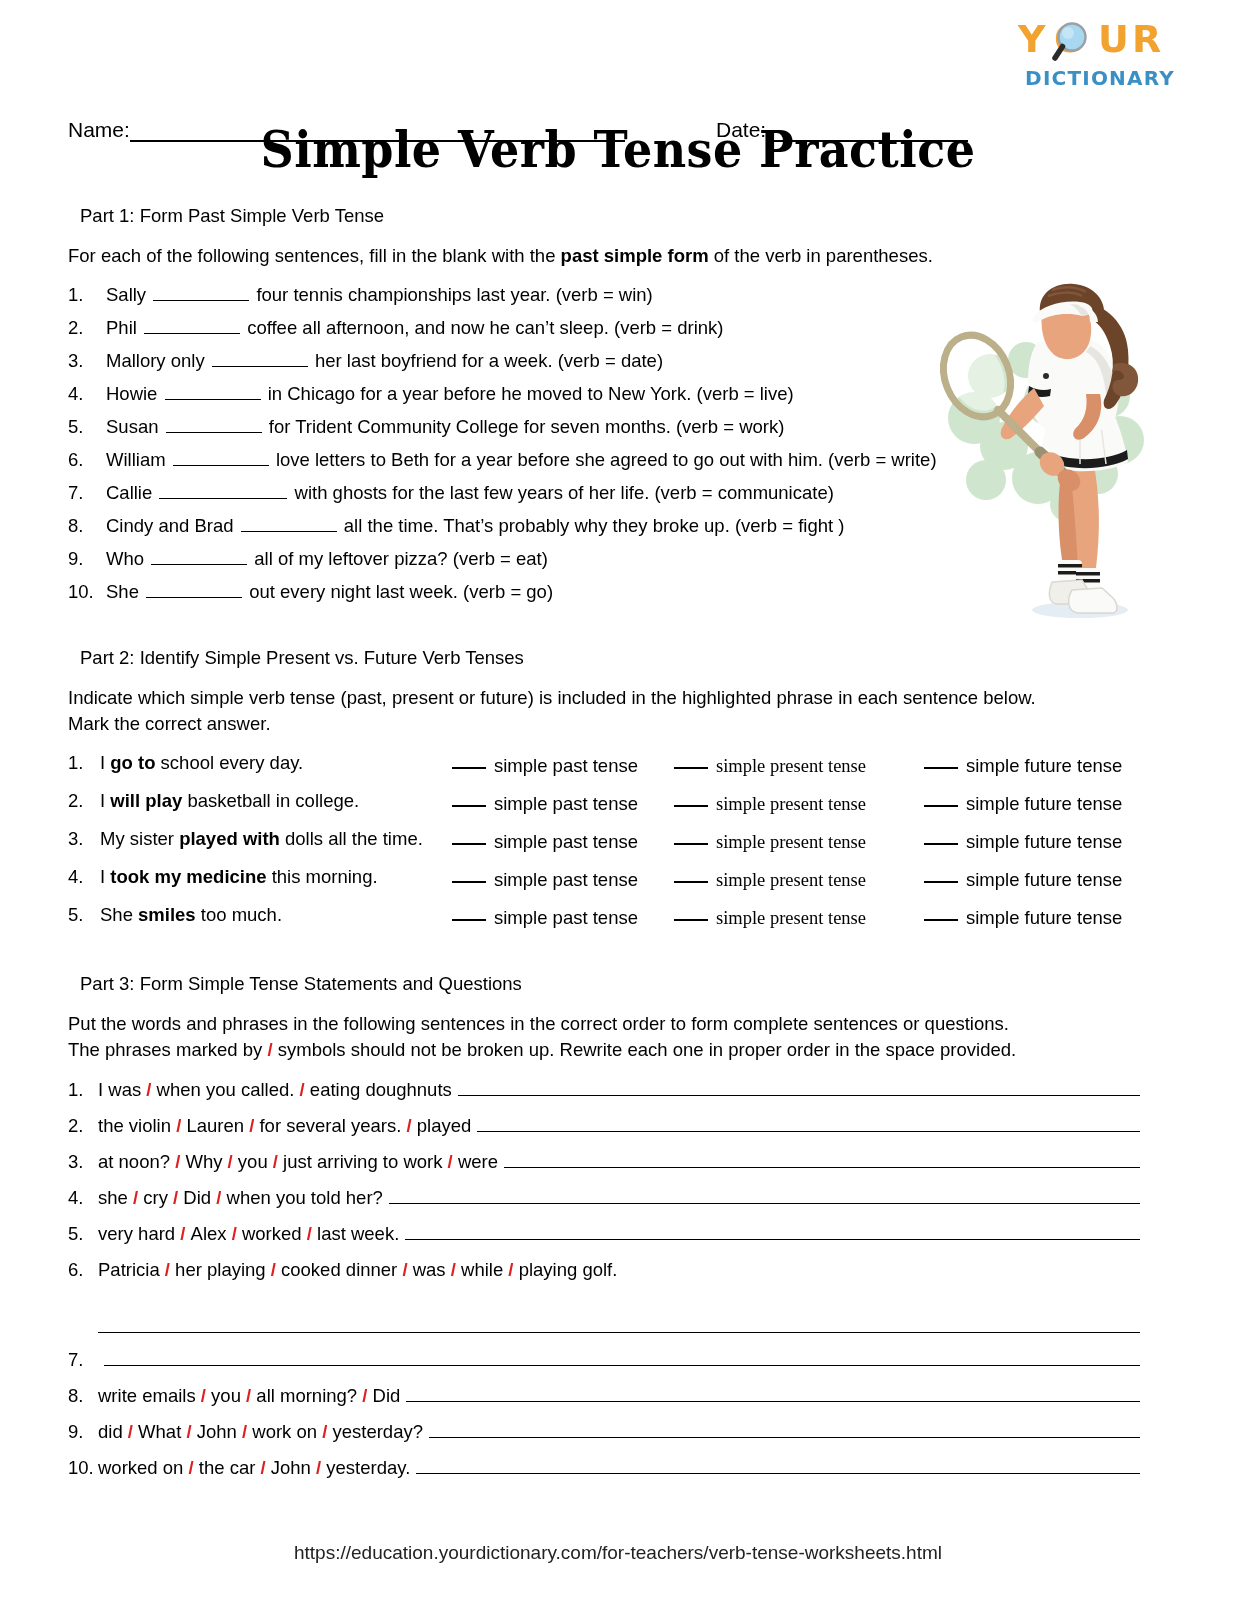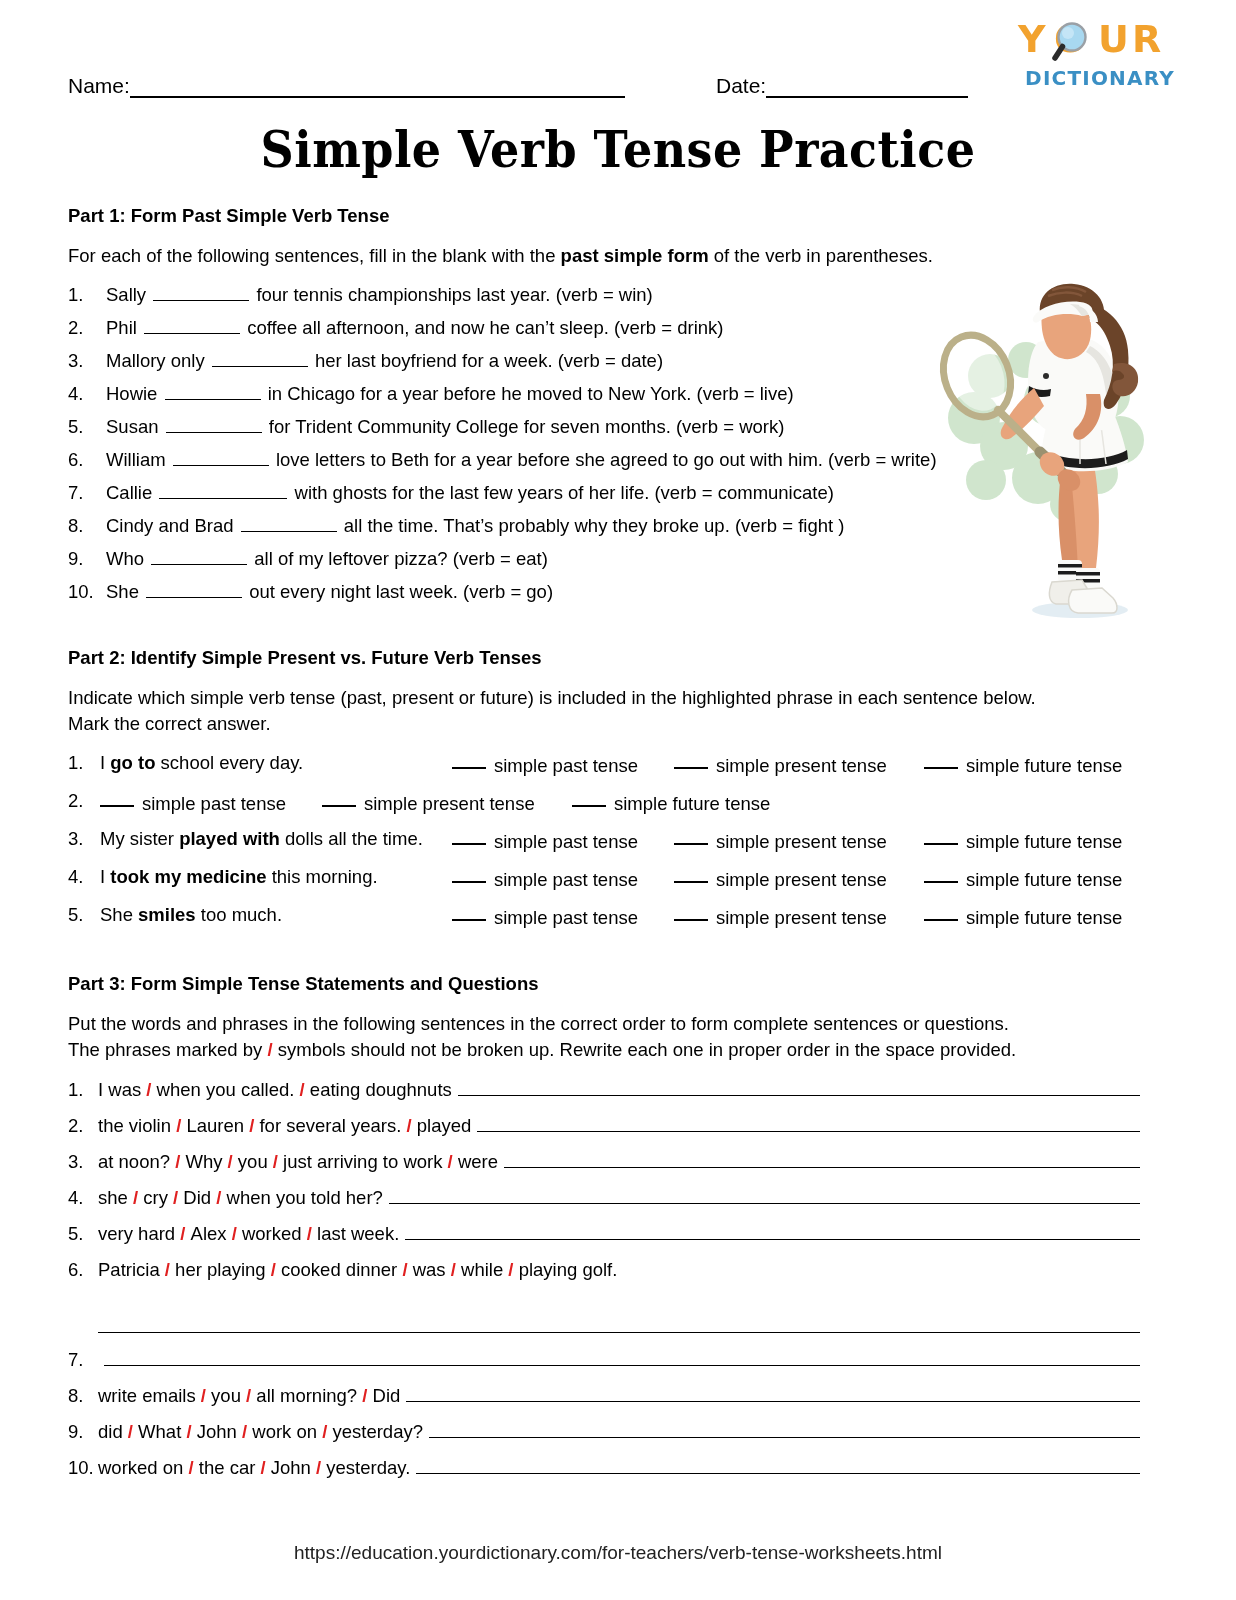--- a/index.html
+++ b/index.html
@@ -64,21 +64,21 @@
   }
 
   
   .hdr {
     position: absolute;
     top: 74px;
     left: 68px;
     width: 900px;
     font-size: 21px;
   }
-  .hdr-row { display: flex; align-items: flex-end; }
+  .hdr-row { display: flex; align-items: flex-end; margin-top: 44px; }
   .hdr-label { font-size: 21px; line-height: 24px; }
   .rule {
     border-bottom: 2px solid #000;
     height: 20px;
   }
   .rule-name { width: 510px; }
   .spacer-hdr { width: 94px; }
   .rule-date { width: 208px; }
 
   
@@ -97,22 +97,22 @@
 
   
   .content {
     position: absolute;
     top: 205px;
     left: 68px;
     width: 1072px;
   }
   .part-head {
     font-size: 18.5px;
-    font-weight: bold;
-    margin: 0 0 16px 0;
+    font-weight: normal;
+    margin: 0 0 16px 12px;
   }
   .part-intro {
     font-size: 18.5px;
     margin: 0 0 14px 0;
     line-height: 26px;
   }
   .part-intro b { font-weight: bold; }
 
   ol.qlist {
     list-style: none;
@@ -146,21 +146,21 @@
     display: flex;
     align-items: baseline;
     font-size: 18.5px;
     margin-bottom: 11px;
     line-height: 24px;
   }
   .p2num { width: 32px; flex: none; }
   .p2sent { width: 352px; flex: none; }
   .p2opt { flex: none; display: flex; align-items: flex-start; }
   .p2opt.o1 { width: 222px; }
-  .p2opt.o2 { width: 250px; }
+  .p2opt.o2 { width: 250px; font-family: Liberation Serif, serif; }
   .p2opt.o3 { width: 220px; }
   .optblank {
     display: inline-block;
     width: 34px;
     border-bottom: 2px solid #000;
     height: 13px;
     margin-right: 8px;
     flex: none;
   }
 
@@ -357,20 +357,21 @@
             <span class="optblank"></span>
             <span>simple present tense</span>
           </span>
           <span class="p2opt o3">
             <span class="optblank"></span>
             <span>simple future tense</span>
           </span>
         </div>
         <div class="p2row">
           <span class="p2num">2.</span>
+          <span class="p2sent"><span>I </span><b>will play</b><span> basketball in college.</span></span>
           <span class="p2opt o1">
             <span class="optblank"></span>
             <span>simple past tense</span>
           </span>
           <span class="p2opt o2">
             <span class="optblank"></span>
             <span>simple present tense</span>
           </span>
           <span class="p2opt o3">
             <span class="optblank"></span>

